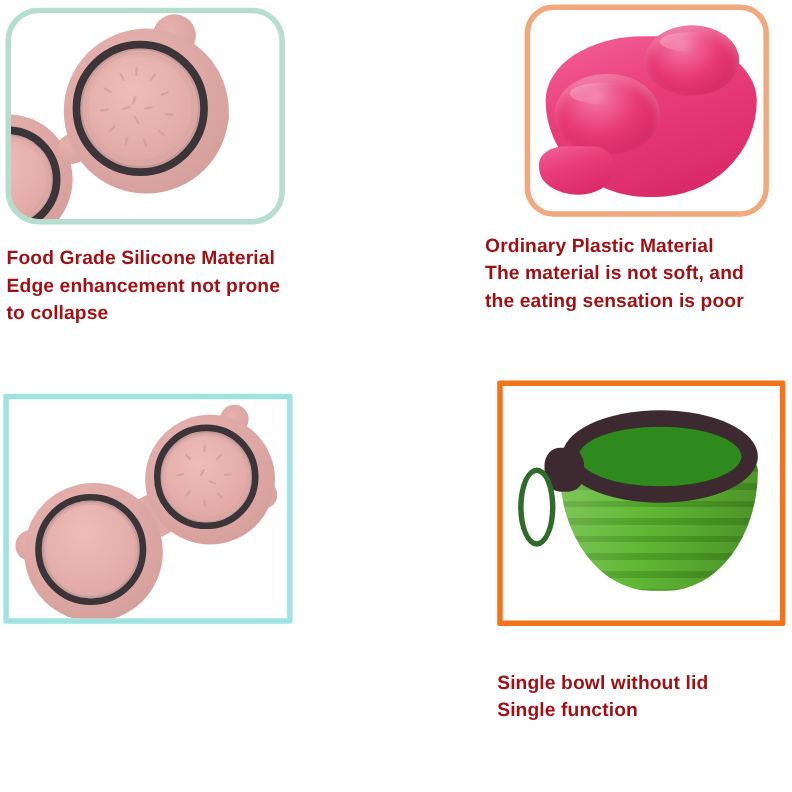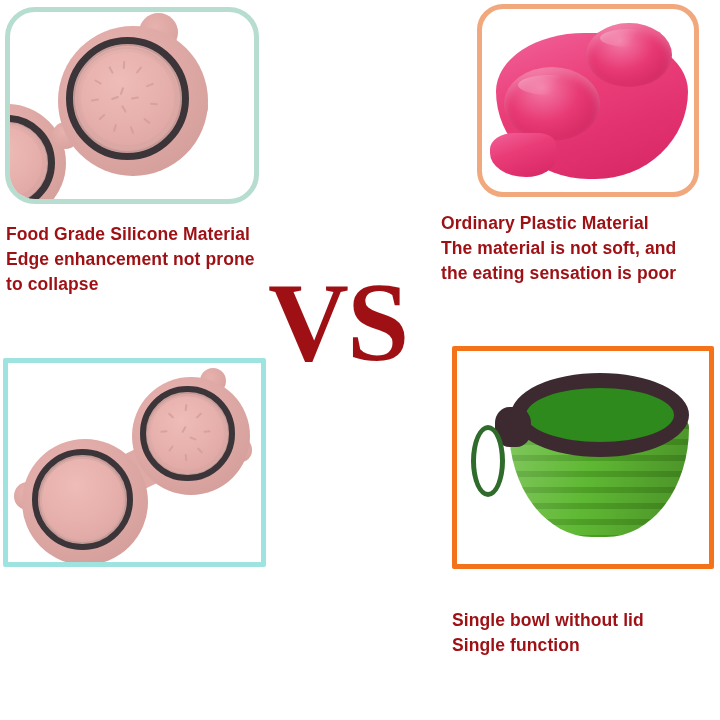--- a/index.html
+++ b/index.html
@@ -182,21 +182,20 @@
       <div class="pbowl-well" style="left:22px; top:58px; width:96px; height:74px;"></div>
       <div class="pbowl-shine" style="left:36px; top:66px; width:64px; height:20px; opacity:.55;"></div>
       <div class="pbowl-base" style="left:8px; top:124px; width:66px; height:44px; border-radius:40% 30% 50% 60%;"></div>
     </div>
   </div>
 
   <div class="txt txt-tr">Ordinary Plastic Material
 The material is not soft, and
 the eating sensation is poor</div>
 
-  <div class="vs">VS</div>
 
   <div class="frame frame-teal">
     <div class="art">
 
       <div style="position:absolute; left:98px; top:88px; width:60px; height:40px;
                   background:#dfa9a6; transform:rotate(-26deg); border-radius:10px;"></div>
 
       <div class="bear" style="left:124px; top:14px; width:118px; height:118px;">
         <div class="ear" style="left:58%; top:-8%; width:22%; height:22%;"></div>
         <div class="ear" style="left:82%; top:52%; width:20%; height:20%;"></div>

